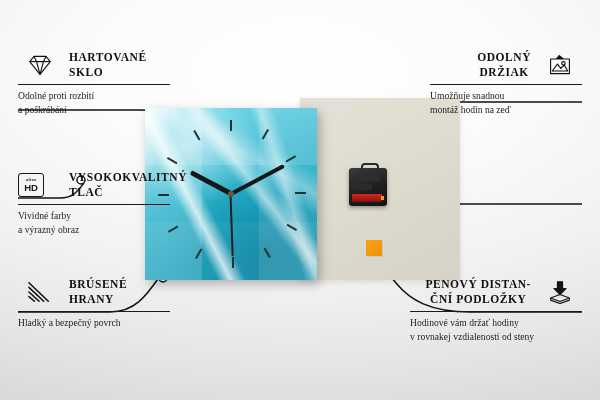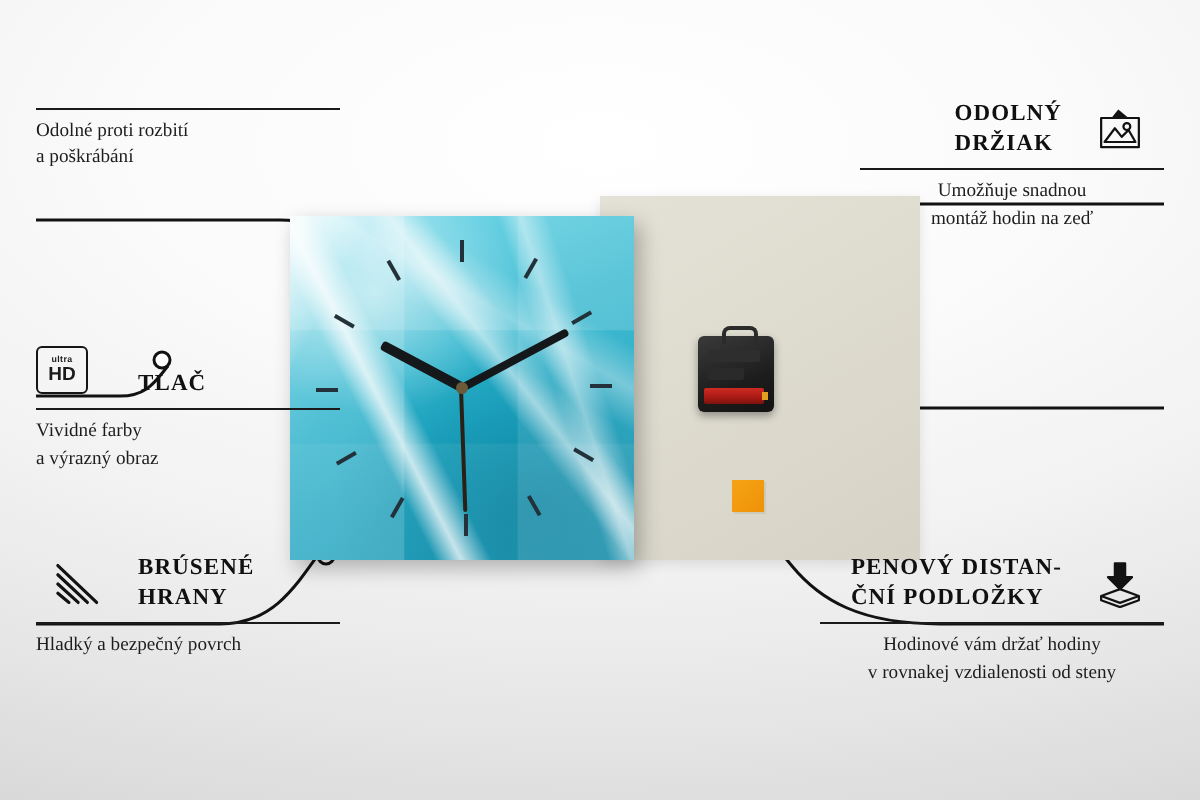--- a/index.html
+++ b/index.html
@@ -124,30 +124,30 @@
   .feat.right .head { flex-direction: row-reverse; }
   .feat .title {
     font-family: "Liberation Serif", serif;
     font-weight: bold;
     font-size: 11.5px;
     letter-spacing: .55px;
     line-height: 1.32;
     text-transform: uppercase;
     color: #101010;
   }
-  .feat.right .title { text-align: left; }
+  .feat.right .title { text-align: center; }
   .feat .rule {
     height: 1px; background: #1a1a1a; margin: 4px 0 4px 0; width: 100%;
   }
   .feat .desc {
     font-size: 9.6px;
     line-height: 1.38;
     color: #1d1d1d;
   }
-  .feat.right .desc { text-align: center; }
+  .feat.right .desc { text-align: left; }
   .ic { flex: none; width: 44px; height: 24px; }
   .ic svg { display: block; width: 100%; height: 100%; }
 
   .hdbox {
     width: 24px; height: 22px;
     border: 1.4px solid #151515;
     border-radius: 3px;
     display: flex; flex-direction: column;
     align-items: center; justify-content: center;
     line-height: 1;
@@ -216,37 +216,54 @@
   <div class="mechanism">
     <div class="hanger"></div>
     <div class="slot"></div>
     <div class="slot2"></div>
     <div class="battery"></div>
   </div>
 
   <div class="foam"></div>
 
   <div class="feat left" style="left:18px; top:50px;">
+    <div class="head">
+      <span class="ic">
+        <svg viewBox="0 0 32 28">
+          <g fill="none" stroke="#121212" stroke-width="1.3" stroke-linejoin="round">
+            <path d="M4,10 L9,4 L23,4 L28,10 L16,25 Z"></path>
+            <path d="M4,10 L28,10"></path>
+            <path d="M9,4 L12,10 L16,25"></path>
+            <path d="M23,4 L20,10 L16,25"></path>
+            <path d="M12,10 L20,10"></path>
+          </g>
+        </svg>
+      </span>
+      <span class="title">
+        <span>HARTOVANÉ</span><br>
+        <span>SKLO</span>
+      </span>
+    </div>
     <div class="rule"></div>
     <div class="desc">
       <span>Odolné proti rozbití</span><br>
       <span>a poškrábání</span>
     </div>
   </div>
 
   <div class="feat left" style="left:18px; top:170px;">
     <div class="head">
       <span class="ic">
         <span class="hdbox">
           <span class="u">ultra</span>
           <span class="d">HD</span>
         </span>
       </span>
       <span class="title">
-        <br>
+        <span>VYSOKOKVALITNÝ</span><br>
         <span>TLAČ</span>
       </span>
     </div>
     <div class="rule"></div>
     <div class="desc">
       <span>Vividné farby</span><br>
       <span>a výrazný obraz</span>
     </div>
   </div>
 

